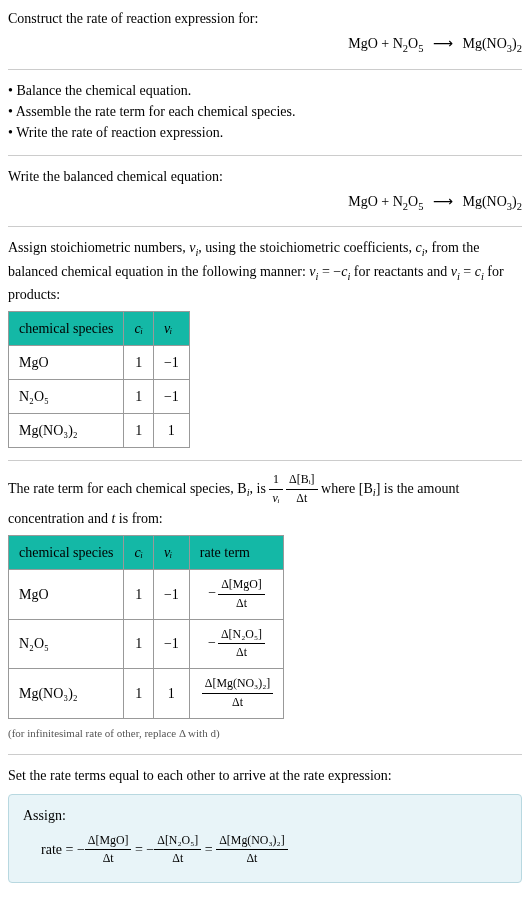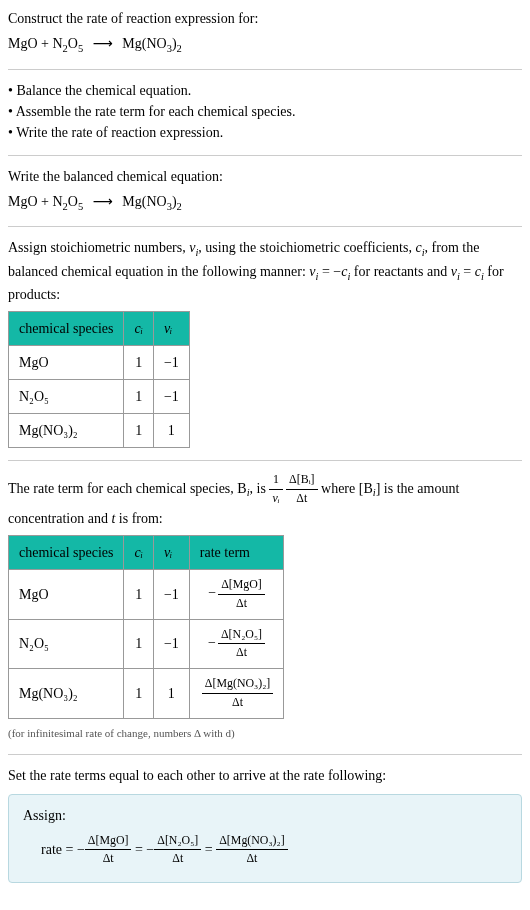--- a/index.html
+++ b/index.html
@@ -19,20 +19,21 @@
     .section {
       margin-bottom: 12px;
     }
     .hr {
       border: none;
       border-top: 1px solid #ccc;
       margin: 10px 0;
     }
     .equation {
       margin: 4px 0;
+      text-align: right;
     }
     sub {
       font-size: 0.75em;
       vertical-align: sub;
     }
     .arrow {
       display: inline-block;
       margin: 0 6px;
     }
     .plan-item {
@@ -188,27 +189,27 @@
       <td class="center"><span class="minus">−</span><span class="frac"><span class="num">Δ[N₂O₅]</span><span class="den">Δt</span></span></td>
     </tr>
     <tr>
       <td>Mg(NO₃)₂</td>
       <td class="center">1</td>
       <td class="center">1</td>
       <td class="center"><span class="minus"></span><span class="frac"><span class="num">Δ[Mg(NO₃)₂]</span><span class="den">Δt</span></span></td>
     </tr>
   </tbody>
     </table>
-  <div class="small-note">(for infinitesimal rate of change, numbers Δ with d)</div>
-</div>
-
-<hr class="hr">
-
-<div class="section">
-  <div>Set the rate terms equal to each other to arrive at the rate following:</div>
+  <div class="small-note">(for infinitesimal rate of other, replace Δ with d)</div>
+</div>
+
+<hr class="hr">
+
+<div class="section">
+  <div>Set the rate terms equal to each other to arrive at the rate expression:</div>
   <div class="answer-box">
     <div class="answer-label">Assign:</div>
     <div class="rate-eq">
       <span>rate = </span>
       <span>−</span><span class="frac"><span class="num">Δ[MgO]</span><span class="den">Δt</span></span>
       <span> = </span>
       <span>−</span><span class="frac"><span class="num">Δ[N₂O₅]</span><span class="den">Δt</span></span>
       <span> = </span>
       <span class="frac"><span class="num">Δ[Mg(NO₃)₂]</span><span class="den">Δt</span></span>
     </div>

